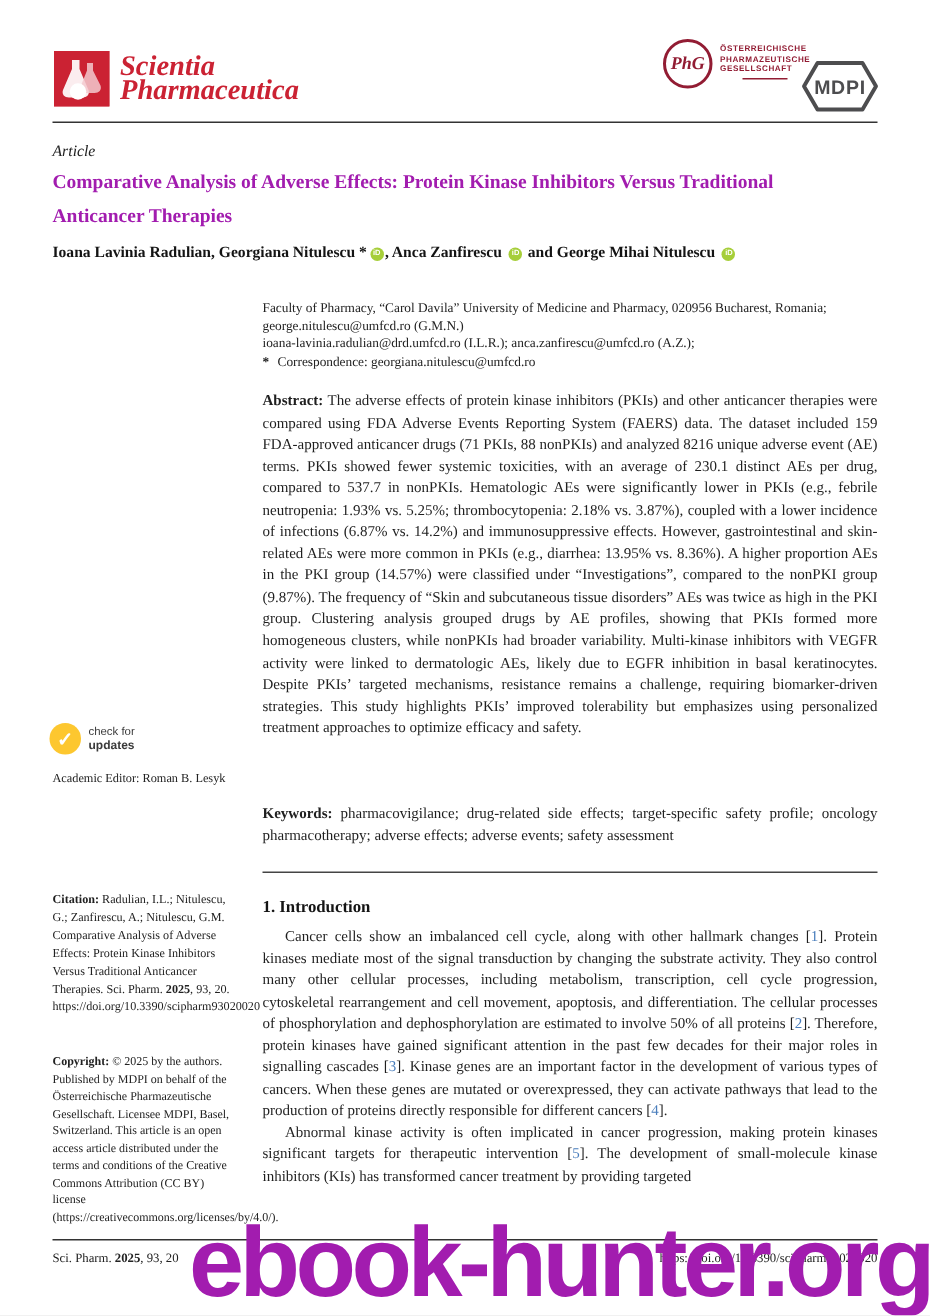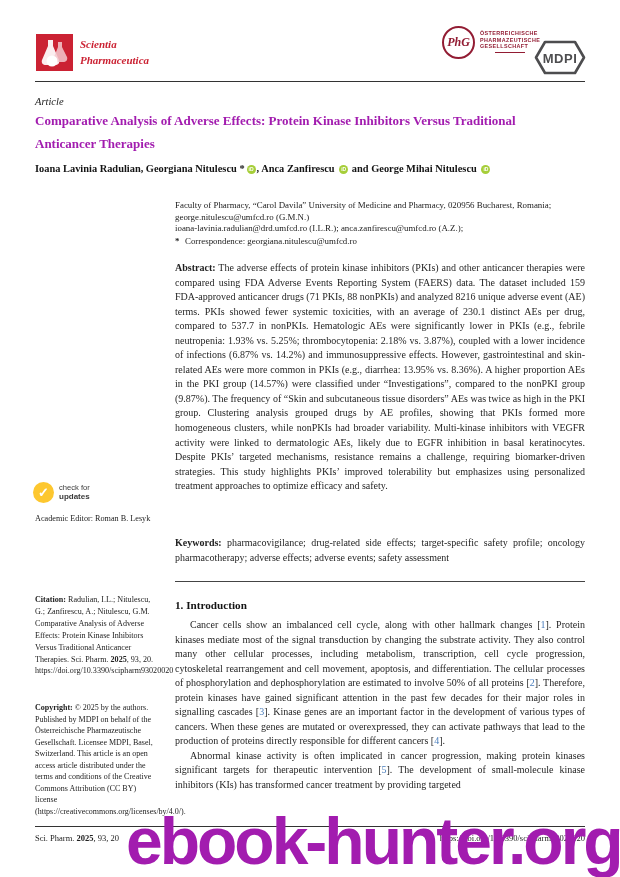--- a/index.html
+++ b/index.html
@@ -6,21 +6,21 @@
   .page {
     position:relative; width:620px; height:877px; margin:0 auto;
     background:#ffffff; overflow:hidden;
     font-family:"Liberation Serif","DejaVu Serif",serif;
     color:#1f1f1f;
   }
   
   .logo-box { position:absolute; left:36px; top:34px; width:37px; height:37px; background:#cb2233; }
   .journal-name {
     position:absolute; left:80px; top:37px; color:#cb2233;
-    font-style:italic; font-weight:bold; font-size:11px; line-height:15.5px;
+    font-style:italic; font-weight:bold; font-size:19px; line-height:15.5px;
   }
   .partner-logo { position:absolute; left:442px; top:26px; display:flex; align-items:flex-start; }
   .phg-circle {
     width:29px; height:29px; border:2.4px solid #921c33; border-radius:50%;
     color:#921c33; font-style:italic; font-weight:bold; font-size:12px;
     display:flex; align-items:center; justify-content:center;
   }
   .partner-text {
     margin-left:5px; margin-top:4px; color:#921c33;
     font-family:"Liberation Sans","DejaVu Sans",sans-serif;

